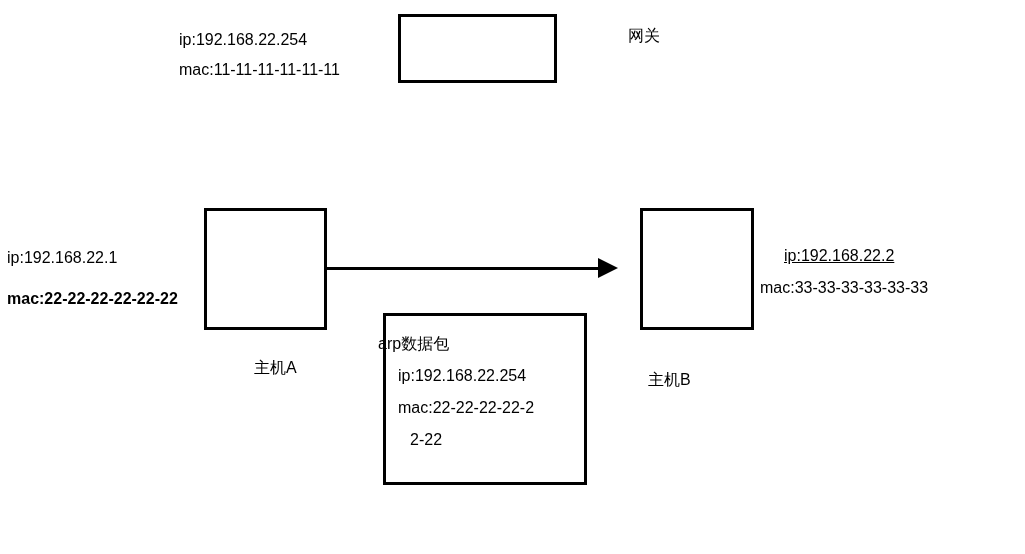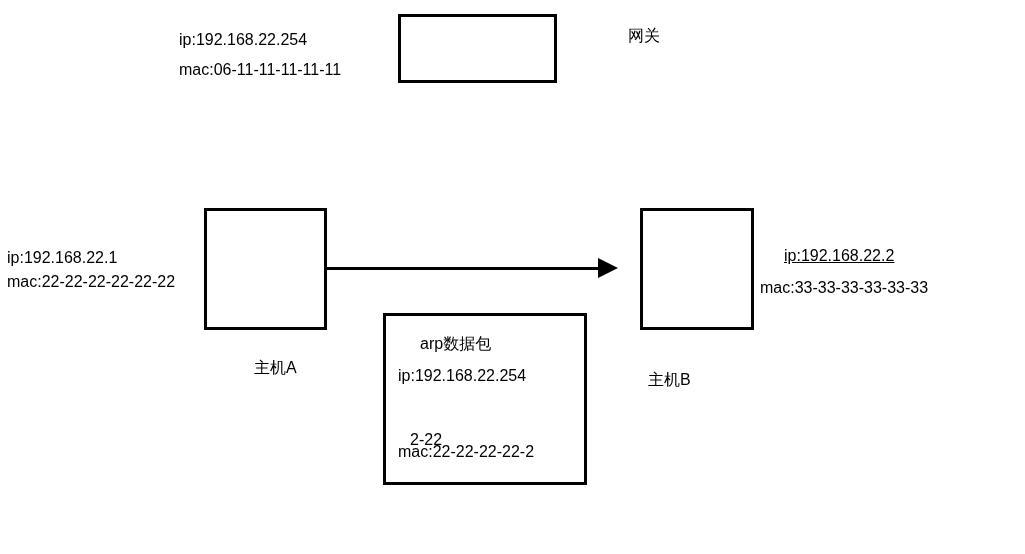--- a/index.html
+++ b/index.html
@@ -36,40 +36,40 @@
     height: 0;
     border-top: 10px solid transparent;
     border-bottom: 10px solid transparent;
     border-left: 20px solid #000000;
   }
 </style>
 </head>
 <body>
 
 <div class="label" style="left:179px; top:28px;">ip:192.168.22.254</div>
-<div class="label" style="left:179px; top:58px;">mac:06-11-11-11-11-11</div>
+<div class="label" style="left:179px; top:58px;">mac:11-11-11-11-11-11</div>
 
 <div class="box" style="left:398px; top:14px; width:159px; height:69px;"></div>
 
 <div class="label" style="left:628px; top:24px;">网关</div>
 
 <div class="label" style="left:7px; top:246px;">ip:192.168.22.1</div>
-<div class="label" style="left:7px; top:270px;">mac:22-22-22-22-22-22</div>
+<div class="label" style="left:7px; top:287px;font-weight:bold;">mac:22-22-22-22-22-22</div>
 
 <div class="box" style="left:204px; top:208px; width:123px; height:122px;"></div>
 
 <div class="label" style="left:225px; top:356px;margin-left:29px;">主机A</div>
 
 <div class="arrow-line" style="left:327px; top:267px; width:275px;"></div>
 <div class="arrow-head" style="left:598px; top:258px;"></div>
 
 <div class="box" style="left:640px; top:208px; width:114px; height:122px;"></div>
 
 <div class="label" style="left:784px; top:244px;text-decoration:underline;">ip:192.168.22.2</div>
 <div class="label" style="left:760px; top:276px;">mac:33-33-33-33-33-33</div>
 
 <div class="label" style="left:648px; top:368px;">主机B</div>
 
 <div class="box" style="left:383px; top:313px; width:204px; height:172px;"></div>
-<div class="label" style="left:420px; top:332px;text-align:center;">arp数据包</div>
+<div class="label" style="left:378px; top:332px;text-align:center;">arp数据包</div>
 <div class="label" style="left:398px; top:364px;">ip:192.168.22.254</div>
-<div class="label" style="left:398px; top:396px;margin-top:44px;">mac:22-22-22-22-2</div>
+<div class="label" style="left:398px; top:396px;">mac:22-22-22-22-2</div>
 <div class="label" style="left:410px; top:428px;">2-22</div>
 
 </body></html>

